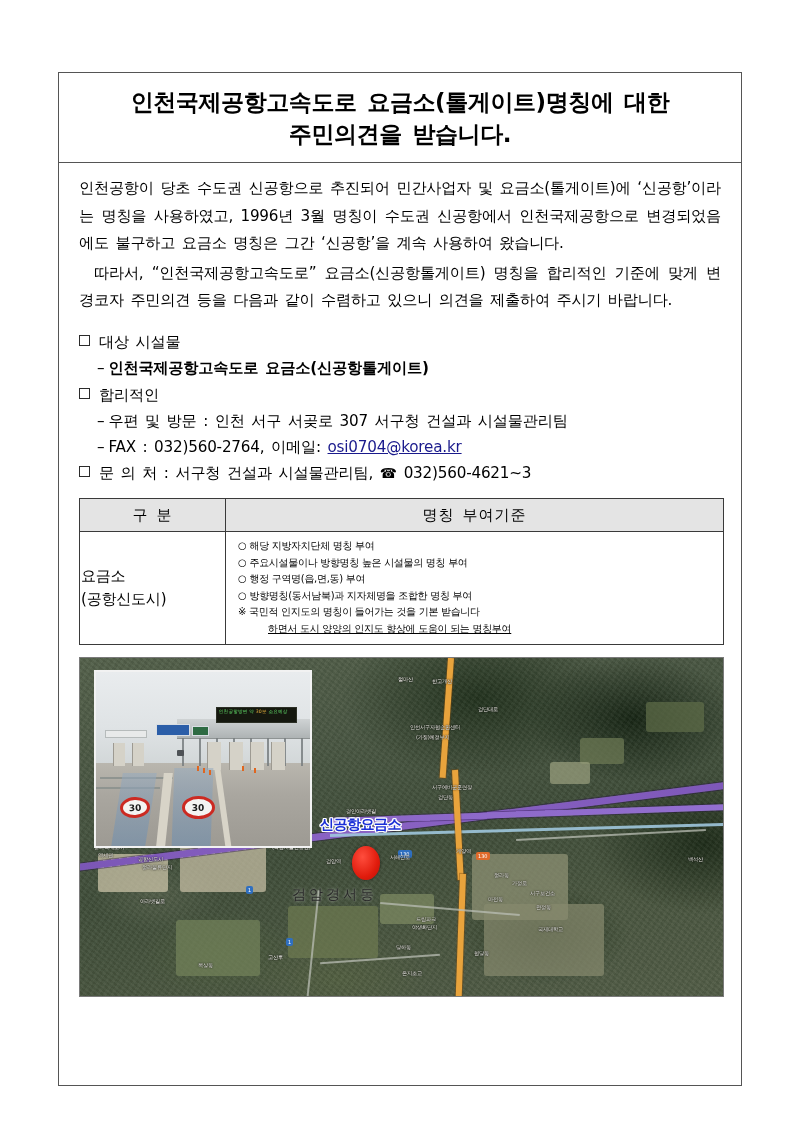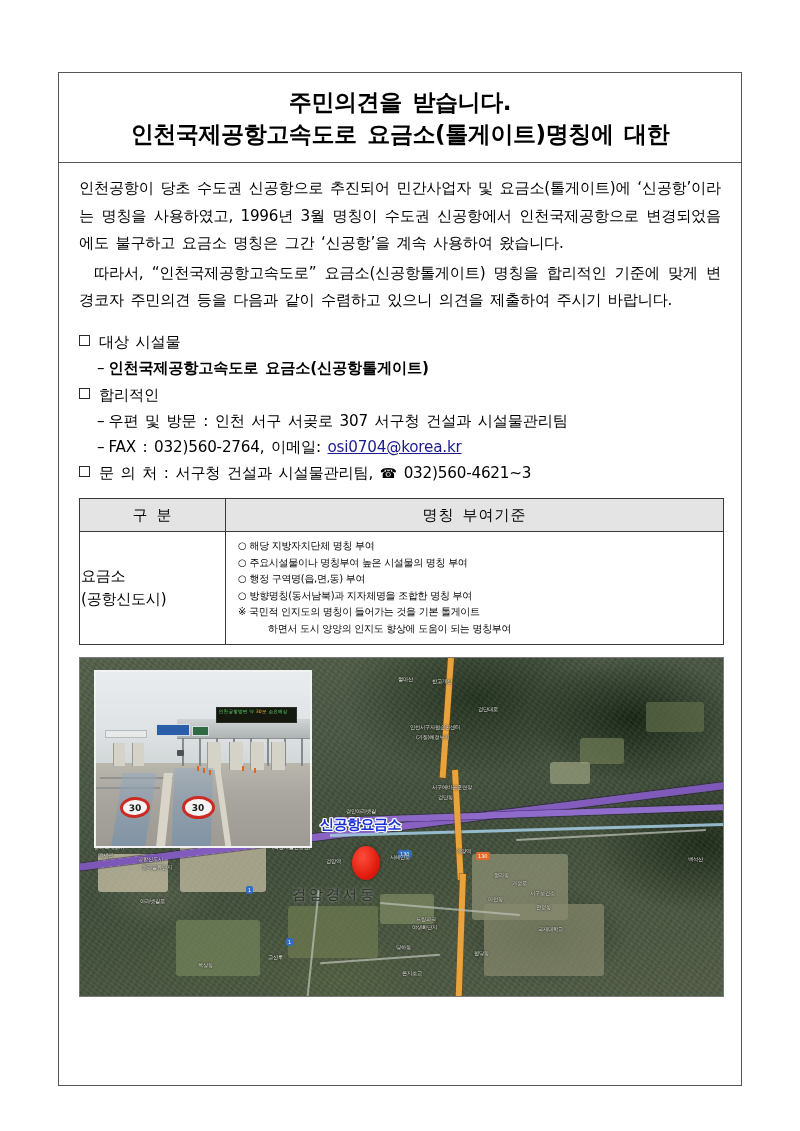--- a/index.html
+++ b/index.html
@@ -137,21 +137,21 @@
     vertical-align: top;
   }
   .rule {
     font-size: 10px;
     line-height: 1.65;
     letter-spacing: -0.3px;
     white-space: nowrap;
   }
   .rule .mk { margin-right: 3px; }
   .rule.note { }
-  .rule.note2 { padding-left: 30px; }
+  .rule.note2 { padding-left: 30px; text-decoration: underline; }
 
   
   .media {
     position: relative;
     margin: 12px 0 0 0;
     width: 645px;
     height: 340px;
     border: 1px solid #7a7a7a;
     box-sizing: border-box;
     overflow: hidden;
@@ -404,22 +404,22 @@
 
   .clipped { overflow: hidden; }
 </style>
 </head>
 <body>
 
 <div class="page">
   <div class="doc-frame">
 
     <div class="title-box">
+      <div class="title-line">인천국제공항고속도로  요금소(톨게이트)명칭에  대한</div>
       <div class="title-line">주민의견을  받습니다.</div>
-      <div class="title-line">인천국제공항고속도로  요금소(톨게이트)명칭에  대한</div>
     </div>
 
     <div class="body-area">
 
       <p class="para">인천공항이  당초  수도권  신공항으로  추진되어  민간사업자  및  요금소(톨게이트)에  ‘신공항’이라는  명칭을  사용하였고,  1996년  3월  명칭이  수도권  신공항에서  인천국제공항으로  변경되었음에도  불구하고  요금소  명칭은  그간  ‘신공항’을  계속  사용하여  왔습니다.</p>
       <p class="para indented">따라서,  “인천국제공항고속도로”  요금소(신공항톨게이트)  명칭을  합리적인  기준에  맞게  변경코자  주민의견  등을  다음과  같이  수렴하고  있으니  의견을  제출하여  주시기  바랍니다.</p>
 
       <div class="list-block">
 
         <div class="li">
@@ -463,30 +463,30 @@
           <tr>
             <td class="cat">
               <div>요금소</div>
               <div>(공항신도시)</div>
             </td>
             <td class="rules">
               <div class="rule">
                 <span class="mk">○</span><span>해당  지방자치단체  명칭  부여</span>
               </div>
               <div class="rule">
-                <span class="mk">○</span><span>주요시설물이나  명칭부여  높은  시설물의  명칭  부여</span>
+                <span class="mk">○</span><span>주요시설물이나  방향명칭  높은  시설물의  명칭  부여</span>
               </div>
               <div class="rule">
                 <span class="mk">○</span><span>행정  구역명(읍,면,동)  부여</span>
               </div>
               <div class="rule">
                 <span class="mk">○</span><span>방향명칭(동서남북)과  지자체명을  조합한  명칭  부여</span>
               </div>
               <div class="rule note">
-                <span class="mk">※</span><span>국민적  인지도의  명칭이  들어가는  것을  기본  톨게이트</span>
+                <span class="mk">※</span><span>국민적  인지도의  명칭이  들어가는  것을  기본  받습니다</span>
               </div>
               <div class="rule note2">하면서  도시  양양의  인지도  향상에  도움이  되는  명칭부여</div>
             </td>
           </tr>
         </tbody>
       </table>
 
       <div class="media">
 
         <div class="sat"></div>

